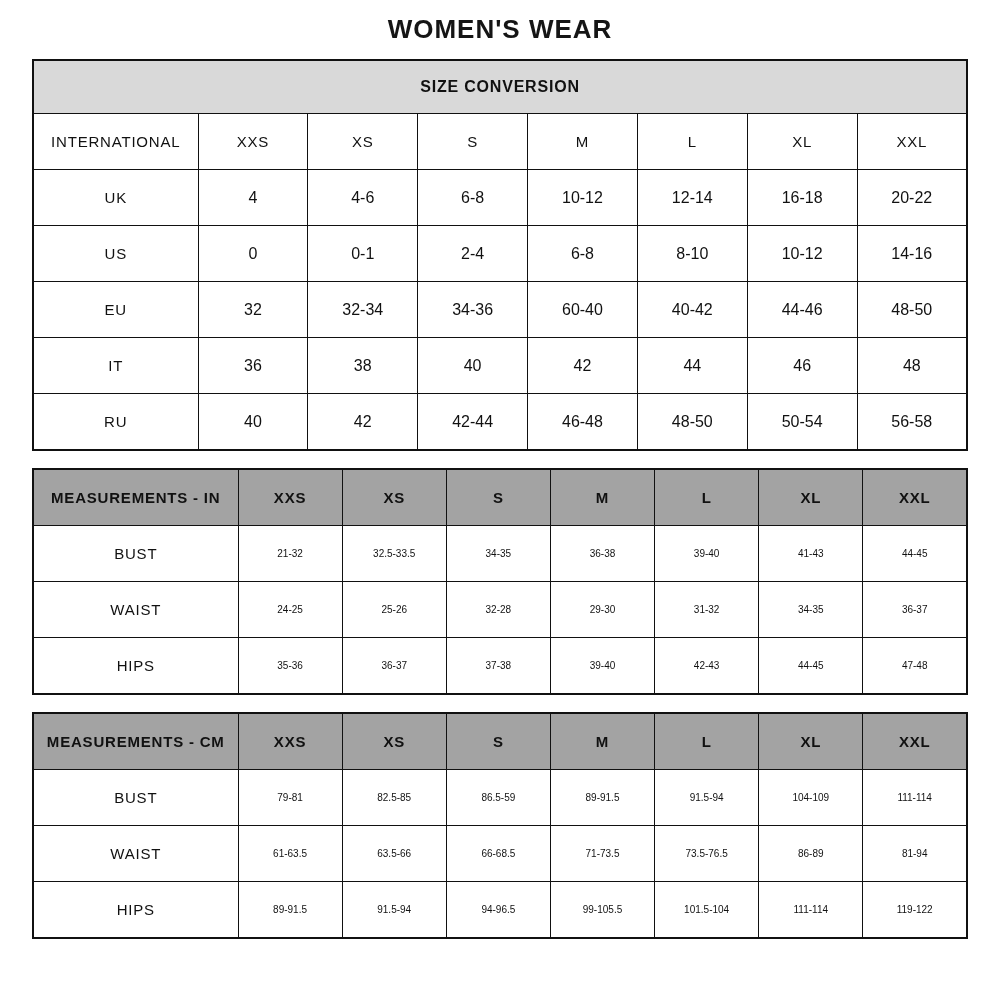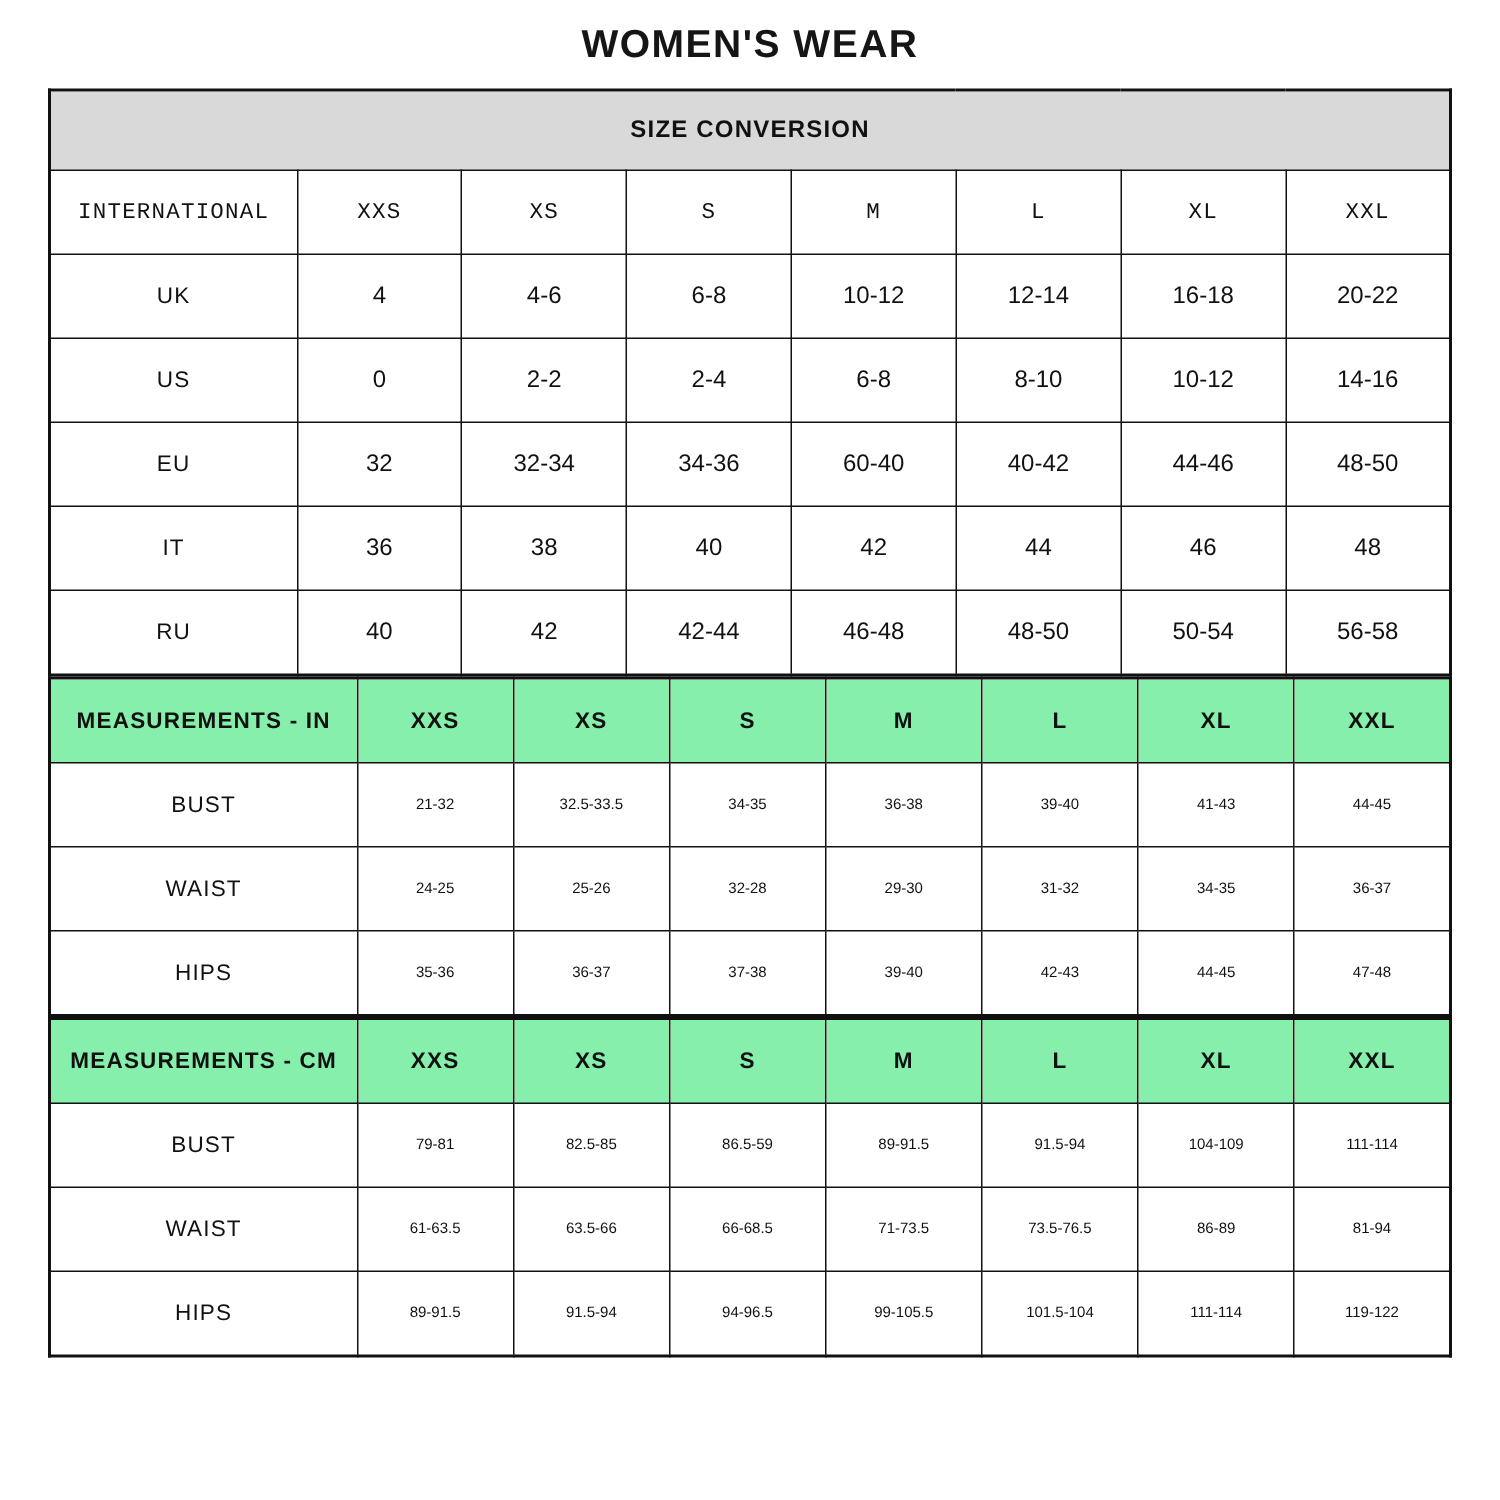--- a/index.html
+++ b/index.html
@@ -22,43 +22,43 @@
     font-size: 26px;
     font-weight: 700;
     letter-spacing: 1px;
     color: #151515;
   }
   table.tbl {
     width: 936px;
     border-collapse: collapse;
     table-layout: fixed;
     border: 2.5px solid #111111;
-    margin-bottom: 0;
+    margin-bottom: 17px;
   }
   table.tbl td, table.tbl th {
     border: 1.5px solid #111111;
     text-align: center;
     vertical-align: middle;
     padding: 0 4px;
     overflow: hidden;
   }
   
   .banner {
     background: #d9d9d9;
     height: 52px;
     font-size: 16px;
     font-weight: 700;
     letter-spacing: 0.8px;
   }
   .tbl-conv td { height: 55px; font-size: 16px; font-weight: 400; }
-  .tbl-conv td.col-head { font-size: 15px; letter-spacing: 0.8px; font-family: Liberation Mono, monospace; }
+  .tbl-conv td.col-head { font-size: 15px; letter-spacing: 0.8px; }
   .tbl-conv td.row-label { font-size: 15px; letter-spacing: 0.8px; }
   
   .tbl-meas th {
-    background: #86efac;
+    background: #a3a3a3;
     height: 55px;
     font-size: 15px;
     font-weight: 700;
     letter-spacing: 0.8px;
   }
   .tbl-meas td { height: 55px; font-size: 10px; font-weight: 400; }
   .tbl-meas td.row-label { font-size: 15px; letter-spacing: 0.8px; }
 </style>
 </head>
 <body>
@@ -100,21 +100,21 @@
           <td>4-6</td>
           <td>6-8</td>
           <td>10-12</td>
           <td>12-14</td>
           <td>16-18</td>
           <td>20-22</td>
         </tr>
         <tr>
           <td class="row-label">US</td>
           <td>0</td>
-          <td>2-2</td>
+          <td>0-1</td>
           <td>2-4</td>
           <td>6-8</td>
           <td>8-10</td>
           <td>10-12</td>
           <td>14-16</td>
         </tr>
         <tr>
           <td class="row-label">EU</td>
           <td>32</td>
           <td>32-34</td>

